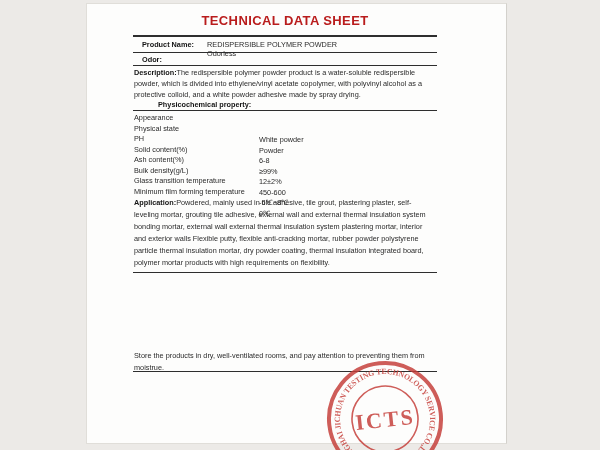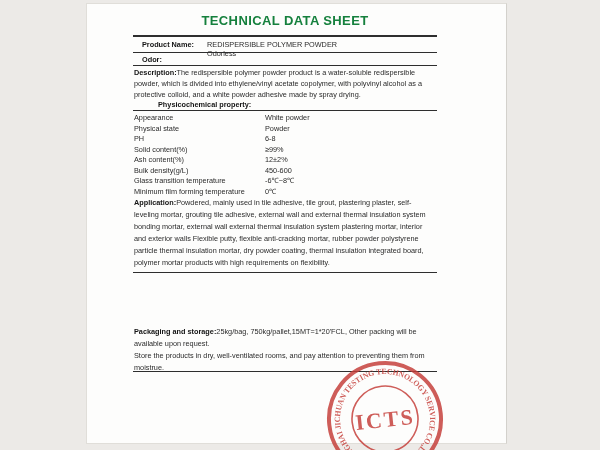--- a/index.html
+++ b/index.html
@@ -13,32 +13,32 @@
   .canvas { position:absolute; left:0; top:0; width:600px; height:450px; }
   .page {
     position:absolute; left:86px; top:3px; width:421px; height:441px;
     background:#fdfdfc;
     border:1px solid #e0ded9;
     border-right-color:#d3d1cc;
   }
   .content { position:absolute; left:133px; top:0; width:304px; height:450px; color:#222; }
   .doc-title {
     position:absolute; top:13px; left:0; width:100%;
-    text-align:center; font-size:13px; font-weight:bold; color:#15803d;
+    text-align:center; font-size:13px; font-weight:bold; color:#b91c1c;
     letter-spacing:.4px;
   }
   .rule { position:absolute; left:0; width:304px; height:0; border-top:1px solid #2e2e2e; }
   .rule.thick { border-top-width:2px; }
   .fs { font-size:7.3px; line-height:9px; color:#2b2b2b; }
   .b { font-weight:bold; color:#141414; }
   .field-label { position:absolute; left:1px;padding-left:8px; }
   .field-value { position:absolute; left:74px; }
   .para { position:absolute; left:1px; width:302px; text-align:left; }
   .tbl-label { position:absolute; left:1px; white-space:nowrap; }
-  .tbl-value { position:absolute; left:132px; white-space:nowrap; }
+  .tbl-value { position:absolute; left:126px; white-space:nowrap;margin-top:22px; }
   .stamp {
     position:absolute; left:320px; top:354px; width:130px; height:130px;
     opacity:.82; transform:rotate(-6deg);
   }
   .stamp text { font-family:"Liberation Serif", serif; }
 </style>
 </head>
 <body>
 
 <div class="canvas">
@@ -98,21 +98,20 @@
       <div>
         <span class="fs tbl-label" style="top:186.5px">Minimum film forming temperature</span>
         <span class="fs tbl-value" style="top:186.5px">0℃</span>
       </div>
     </div>
 
     <p class="fs para" style="top:197px; line-height:12px"><span class="b">Application:</span><span>Powdered, mainly used in tile adhesive, tile grout, plastering plaster, self-leveling mortar, grouting tile adhesive, external wall and external thermal insulation system bonding mortar, external wall external thermal insulation system plastering mortar, interior and exterior walls Flexible putty, flexible anti-cracking mortar, rubber powder polystyrene particle thermal insulation mortar, dry powder coating, thermal insulation integrated board, polymer mortar products with high requirements on flexibility.</span></p>
     <div class="rule" style="top:272px"></div>
 
 
-    <p class="fs para" style="top:326px; line-height:12px"><span class="b">Packaging and storage:</span><span>25kg/bag, 750kg/pallet,15MT=1*20'FCL, Other packing will be available upon request.</span></p>
     <p class="fs para" style="top:350px; line-height:11.5px"><span>Store the products in dry, well-ventilated rooms, and pay attention to preventing them from moistrue.</span></p>
     <div class="rule" style="top:371px"></div>
 
   </div>
 
   <svg class="stamp" viewBox="0 0 130 130">
     <circle cx="65" cy="65" r="56" fill="none" stroke="#c43b36" stroke-width="4"></circle>
     <circle cx="65" cy="65" r="33" fill="none" stroke="#c43b36" stroke-width="1.6"></circle>
     <path id="stamp-ring-path" d="M 65,110 A 45,45 0 1 1 65,20 A 45,45 0 1 1 65,110" fill="none"></path>
     <text font-size="8" font-weight="bold" fill="#c43b36">

